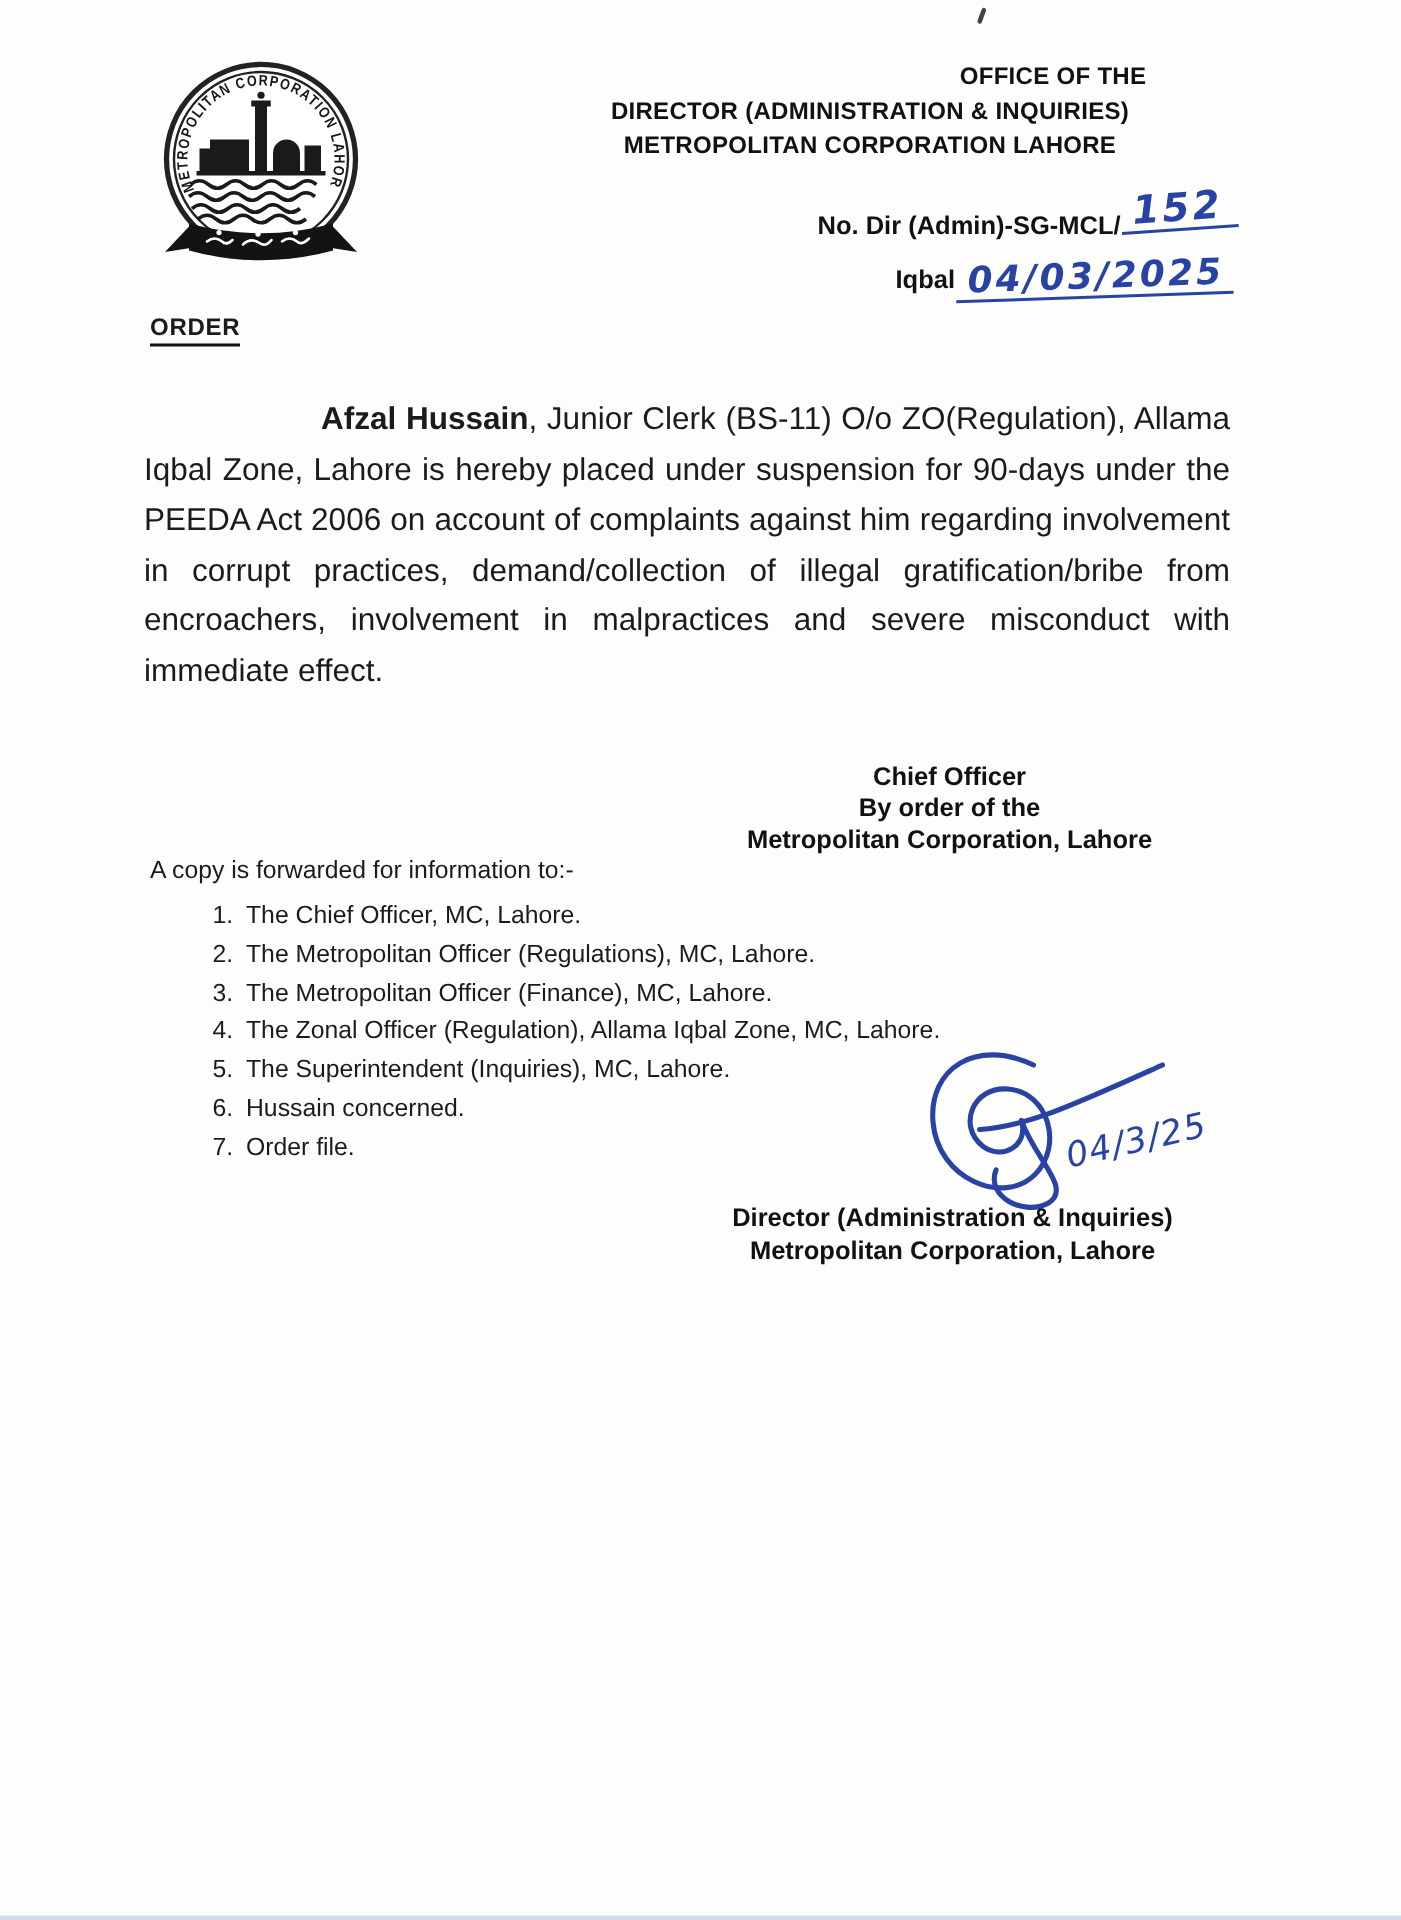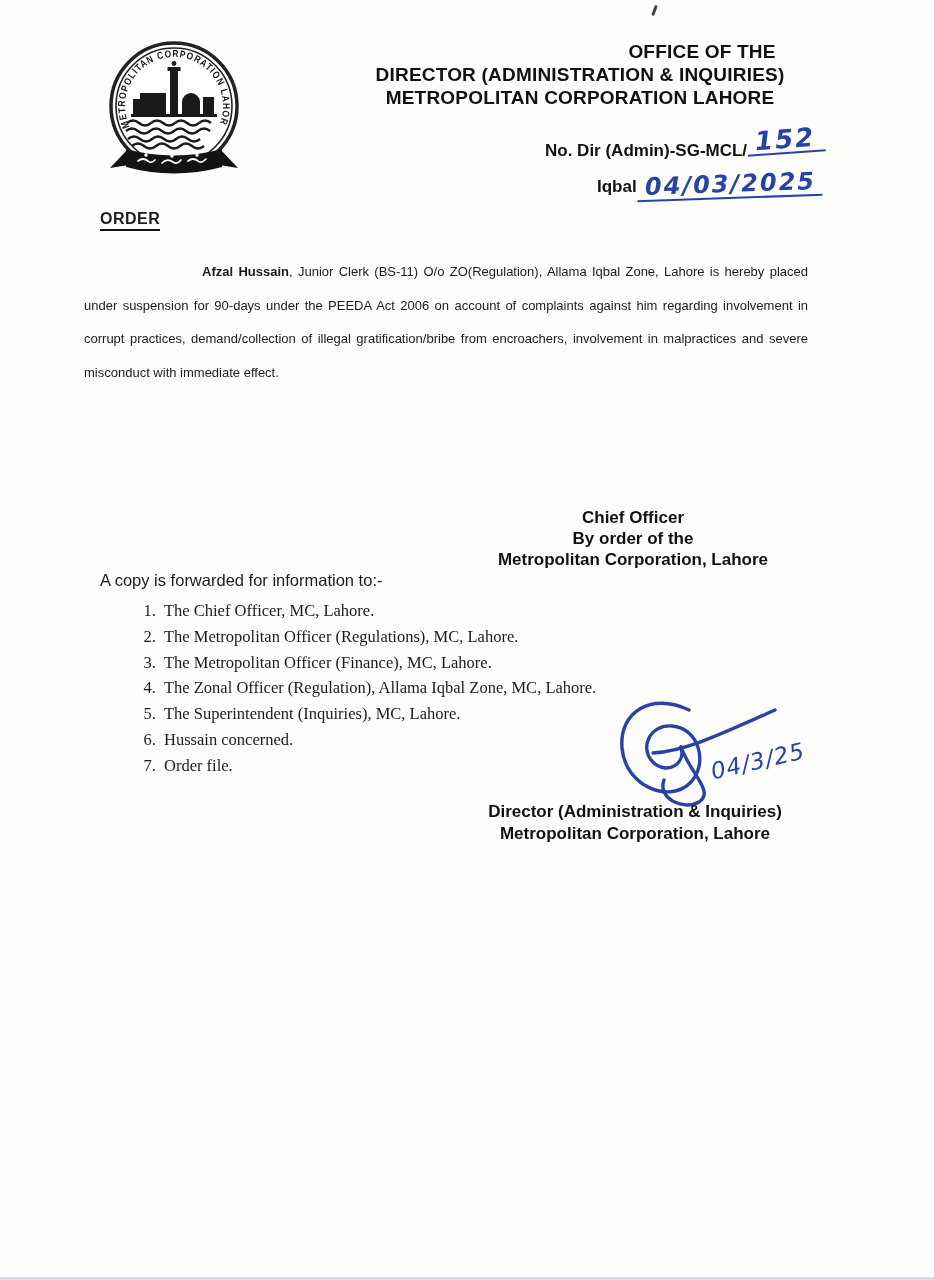--- a/index.html
+++ b/index.html
@@ -18,21 +18,21 @@
   }
   .stray-mark {
     position:absolute; left:653px; top:5px; width:3px; height:11px;
     background:#444; transform:rotate(20deg); border-radius:2px;
   }
 
   
   .logo { position:absolute; left:96px; top:36px; width:156px; height:152px; }
   .letterhead {
     position:absolute; left:300px; top:40px; width:560px;
-    text-align:center; font-weight:bold; font-size:19px; line-height:23px;
+    text-align:center; font-weight:bold; font-size:16px; line-height:23px;
     color:#111; letter-spacing:.2px;
   }
   .lh-line1 { transform:translateX(122px); }
 
   .ref-line {
     position:absolute; left:545px; top:134px;
     display:flex; align-items:flex-end;
     font-weight:bold; font-size:17px; color:#111;
   }
   .date-line {
@@ -61,22 +61,22 @@
     letter-spacing:2px;
   }
 
   
   .order-heading {
     position:absolute; left:100px; top:210px;
     font-size:16px; font-weight:bold; letter-spacing:.5px;
     border-bottom:2.5px solid #111; padding-bottom:1px;
   }
   .body-para {
-    position:absolute; left:84px; width:724px;
-    font-size:13px; line-height:33.5px; text-align:justify;
+    position:absolute; left:96px; width:724px;
+    font-size:21px; line-height:33.5px; text-align:justify;
     color:#1b1b1b;
   }
   .para1 { top:242px; text-indent:118px; }
   .para1 b { font-weight:bold; }
   .para2 { top:412px; }
   .para-gap { display:inline-block; width:88px; }
 
   .by-order {
     position:absolute; left:333px; top:507px; width:600px;
     text-align:center; font-weight:bold; font-size:17px; line-height:21px;
@@ -85,21 +85,21 @@
 
   
   .copy-intro {
     position:absolute; left:100px; top:571px;
     font-size:16.5px;
   }
   .dist-list {
     position:absolute; left:133px; top:598px; margin:0;
     padding-left:27px; font-size:16.5px; line-height:25.8px;
   }
-  .dist-list li { padding-left:4px;font-family:Liberation Serif, serif; }
+  .dist-list li { padding-left:4px; }
 
   
   .sig-svg { position:absolute; left:593px; top:690px; width:215px; height:128px; }
   .sig-date {
     position:absolute; left:710px; top:748px;
     font-family:"DejaVu Sans", sans-serif; font-style:italic;
     font-size:23px; color:#2843a4; letter-spacing:1px;
     transform:rotate(-13deg);
   }
   .sig-titles {

